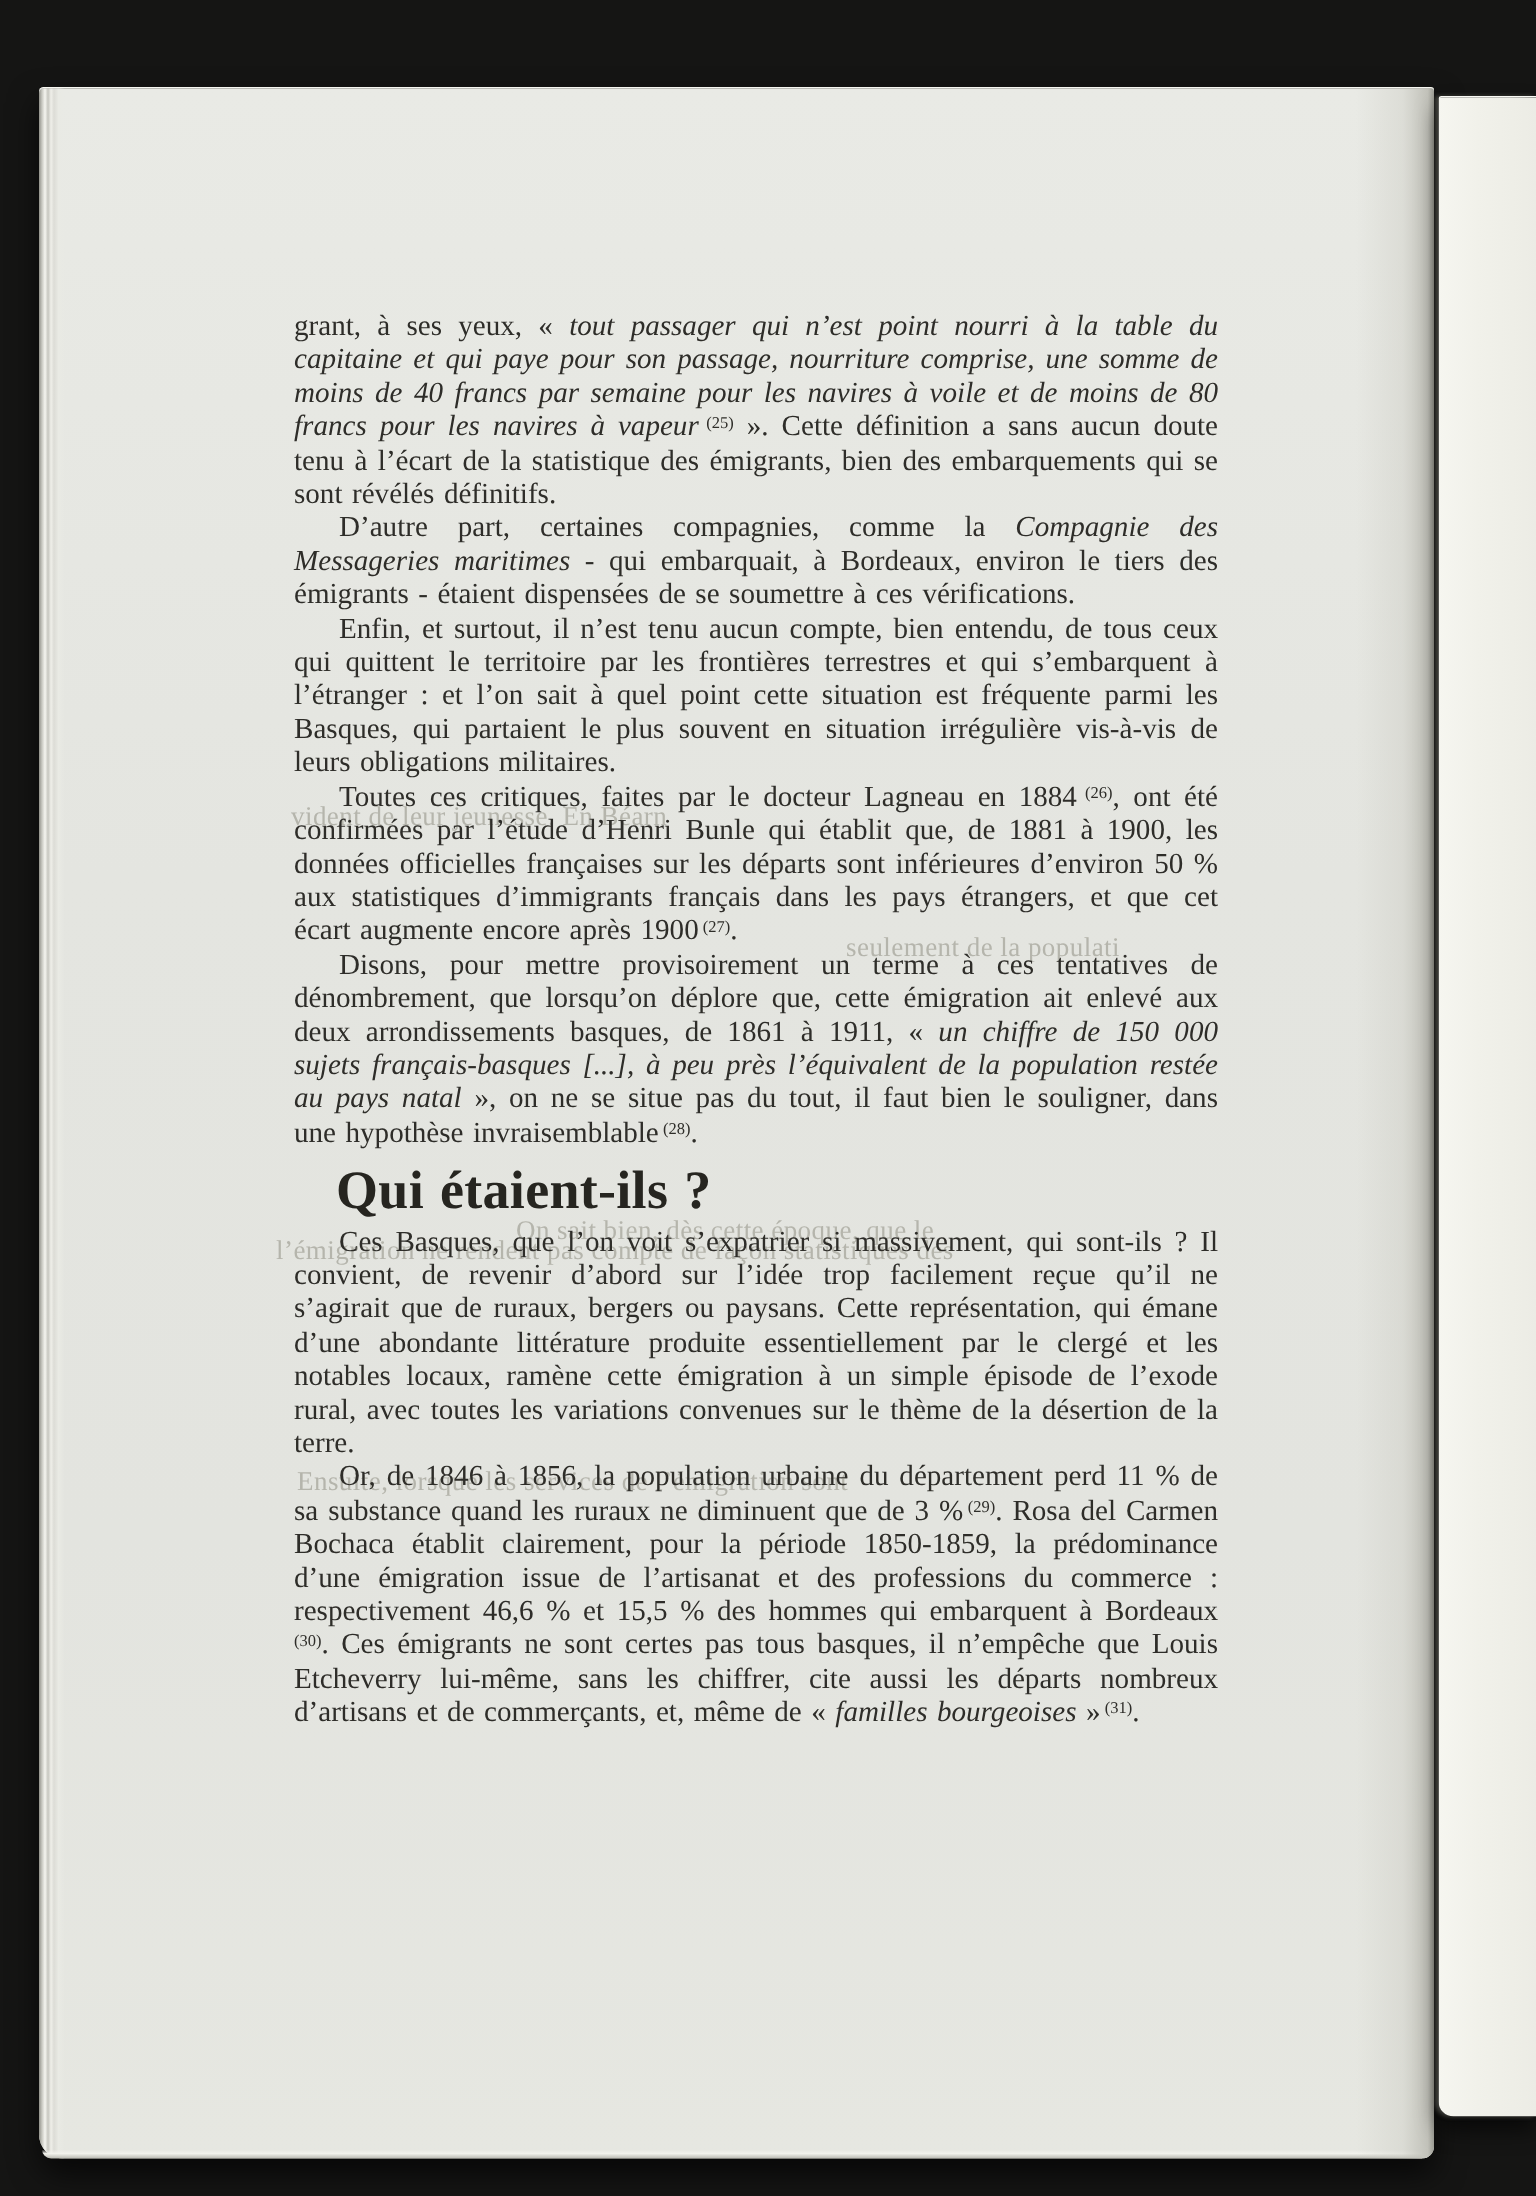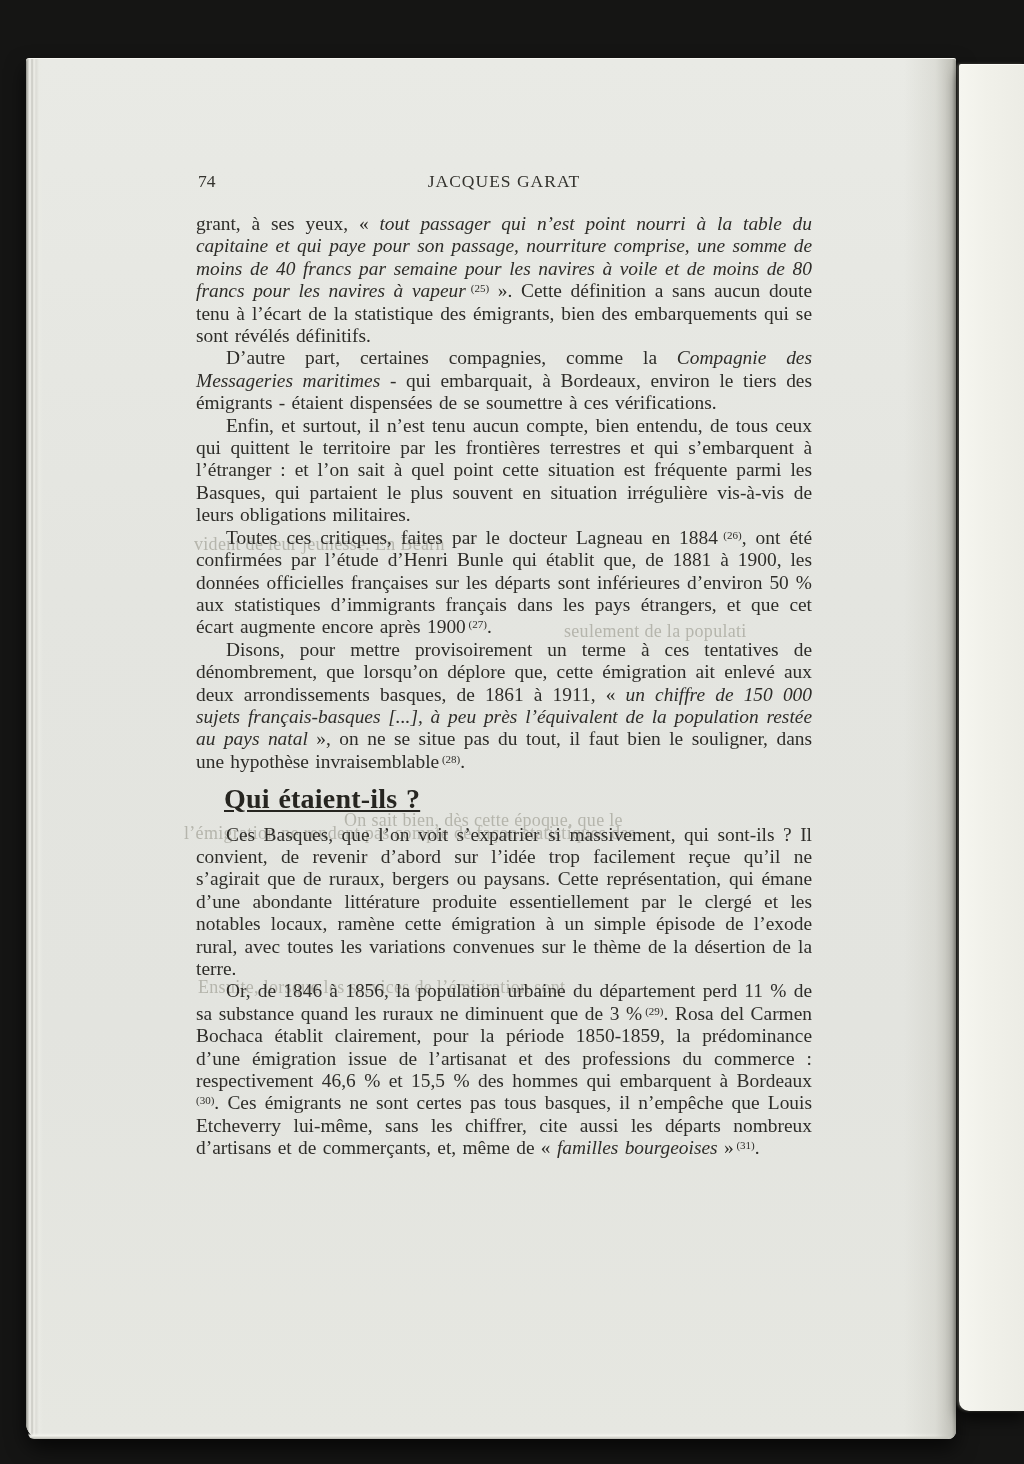--- a/index.html
+++ b/index.html
@@ -63,40 +63,39 @@
   .running-header {
     position: relative;
     height: 22px;
     font-size: 17.5px;
     color: #34332e;
   }
   .page-num { position: absolute; left: 2px; top: 0; }
   .running-title { display: block; text-align: center; letter-spacing: 1px; }
 
   .body-text {
-    margin-top: 20px;
+    margin-top: 36px;
     font-size: 19.4px;
     line-height: 22.4px;
     text-align: justify;
     word-spacing: 1.5px;
     color: #2e2d29;
   }
   .para { margin: 0; text-indent: 30px; }
   .para.no-indent { text-indent: 0; }
   .it { font-style: italic; }
   .sup { font-size: 11px; vertical-align: 5px; line-height: 0; word-spacing: 0; }
 
   .section-heading {
-    font-size: 28px;
+    font-size: 36px;
     font-weight: bold;
     color: #262520;
     margin: 15px 0 13px 28px;
     letter-spacing: 0.2px;
     text-align: left;
-    text-decoration: underline;
   }
 
   
   .bleed {
     position: absolute;
     font-size: 18px;
     color: #b5b5ac;
     white-space: nowrap;
     filter: blur(0.4px);
     letter-spacing: 0.3px;
@@ -112,24 +111,20 @@
     <div class="edge-stack-bottom"></div>
     <div class="spine-shade"></div>
 
     <span class="bleed" style="left:168px; top:448px;margin-top:27px;">vident de leur jeunesse. En Béarn</span>
     <span class="bleed" style="left:538px; top:562px;">seulement de la populati</span>
     <span class="bleed" style="left:318px; top:740px;margin-top:11px;">On sait bien, dès cette époque, que le</span>
     <span class="bleed" style="left:158px; top:764px;">l’émigration ne rendent pas compte de façon statistiques des</span>
     <span class="bleed" style="left:172px; top:918px;">Ensuite, lorsque les services de l’émigration sont</span>
 
     <div class="content">
-      <div class="running-header">
-        <span class="page-num">74</span>
-        <span class="running-title">JACQUES GARAT</span>
-      </div>
 
       <div class="body-text">
         <p class="para no-indent"><span>grant, à ses yeux, « </span><span class="it">tout passager qui n’est point nourri à la table du capitaine et qui paye pour son passage, nourriture comprise, une somme de moins de 40 francs par semaine pour les navires à voile et de moins de 80 francs pour les navires à vapeur</span><span class="sup"> (25)</span><span> ». Cette définition a sans aucun doute tenu à l’écart de la statistique des émigrants, bien des embarquements qui se sont révélés définitifs.</span></p>
         <p class="para"><span>D’autre part, certaines compagnies, comme la </span><span class="it">Compagnie des Messageries maritimes</span><span> - qui embarquait, à Bordeaux, environ le tiers des émigrants - étaient dispensées de se soumettre à ces vérifications.</span></p>
         <p class="para"><span>Enfin, et surtout, il n’est tenu aucun compte, bien entendu, de tous ceux qui quittent le territoire par les frontières terrestres et qui s’embarquent à l’étranger : et l’on sait à quel point cette situation est fréquente parmi les Basques, qui partaient le plus souvent en situation irrégulière vis-à-vis de leurs obligations militaires.</span></p>
         <p class="para"><span>Toutes ces critiques, faites par le docteur Lagneau en 1884</span><span class="sup"> (26)</span><span>, ont été confirmées par l’étude d’Henri Bunle qui établit que, de 1881 à 1900, les données officielles françaises sur les départs sont inférieures d’environ 50 % aux statistiques d’immigrants français dans les pays étrangers, et que cet écart augmente encore après 1900</span><span class="sup"> (27)</span><span>.</span></p>
         <p class="para"><span>Disons, pour mettre provisoirement un terme à ces tentatives de dénombrement, que lorsqu’on déplore que, cette émigration ait enlevé aux deux arrondissements basques, de 1861 à 1911, « </span><span class="it">un chiffre de 150 000 sujets français-basques [...], à peu près l’équivalent de la population restée au pays natal</span><span> », on ne se situe pas du tout, il faut bien le souligner, dans une hypothèse invraisemblable</span><span class="sup"> (28)</span><span>.</span></p>
 
         <h2 class="section-heading">Qui étaient-ils ?</h2>
 

